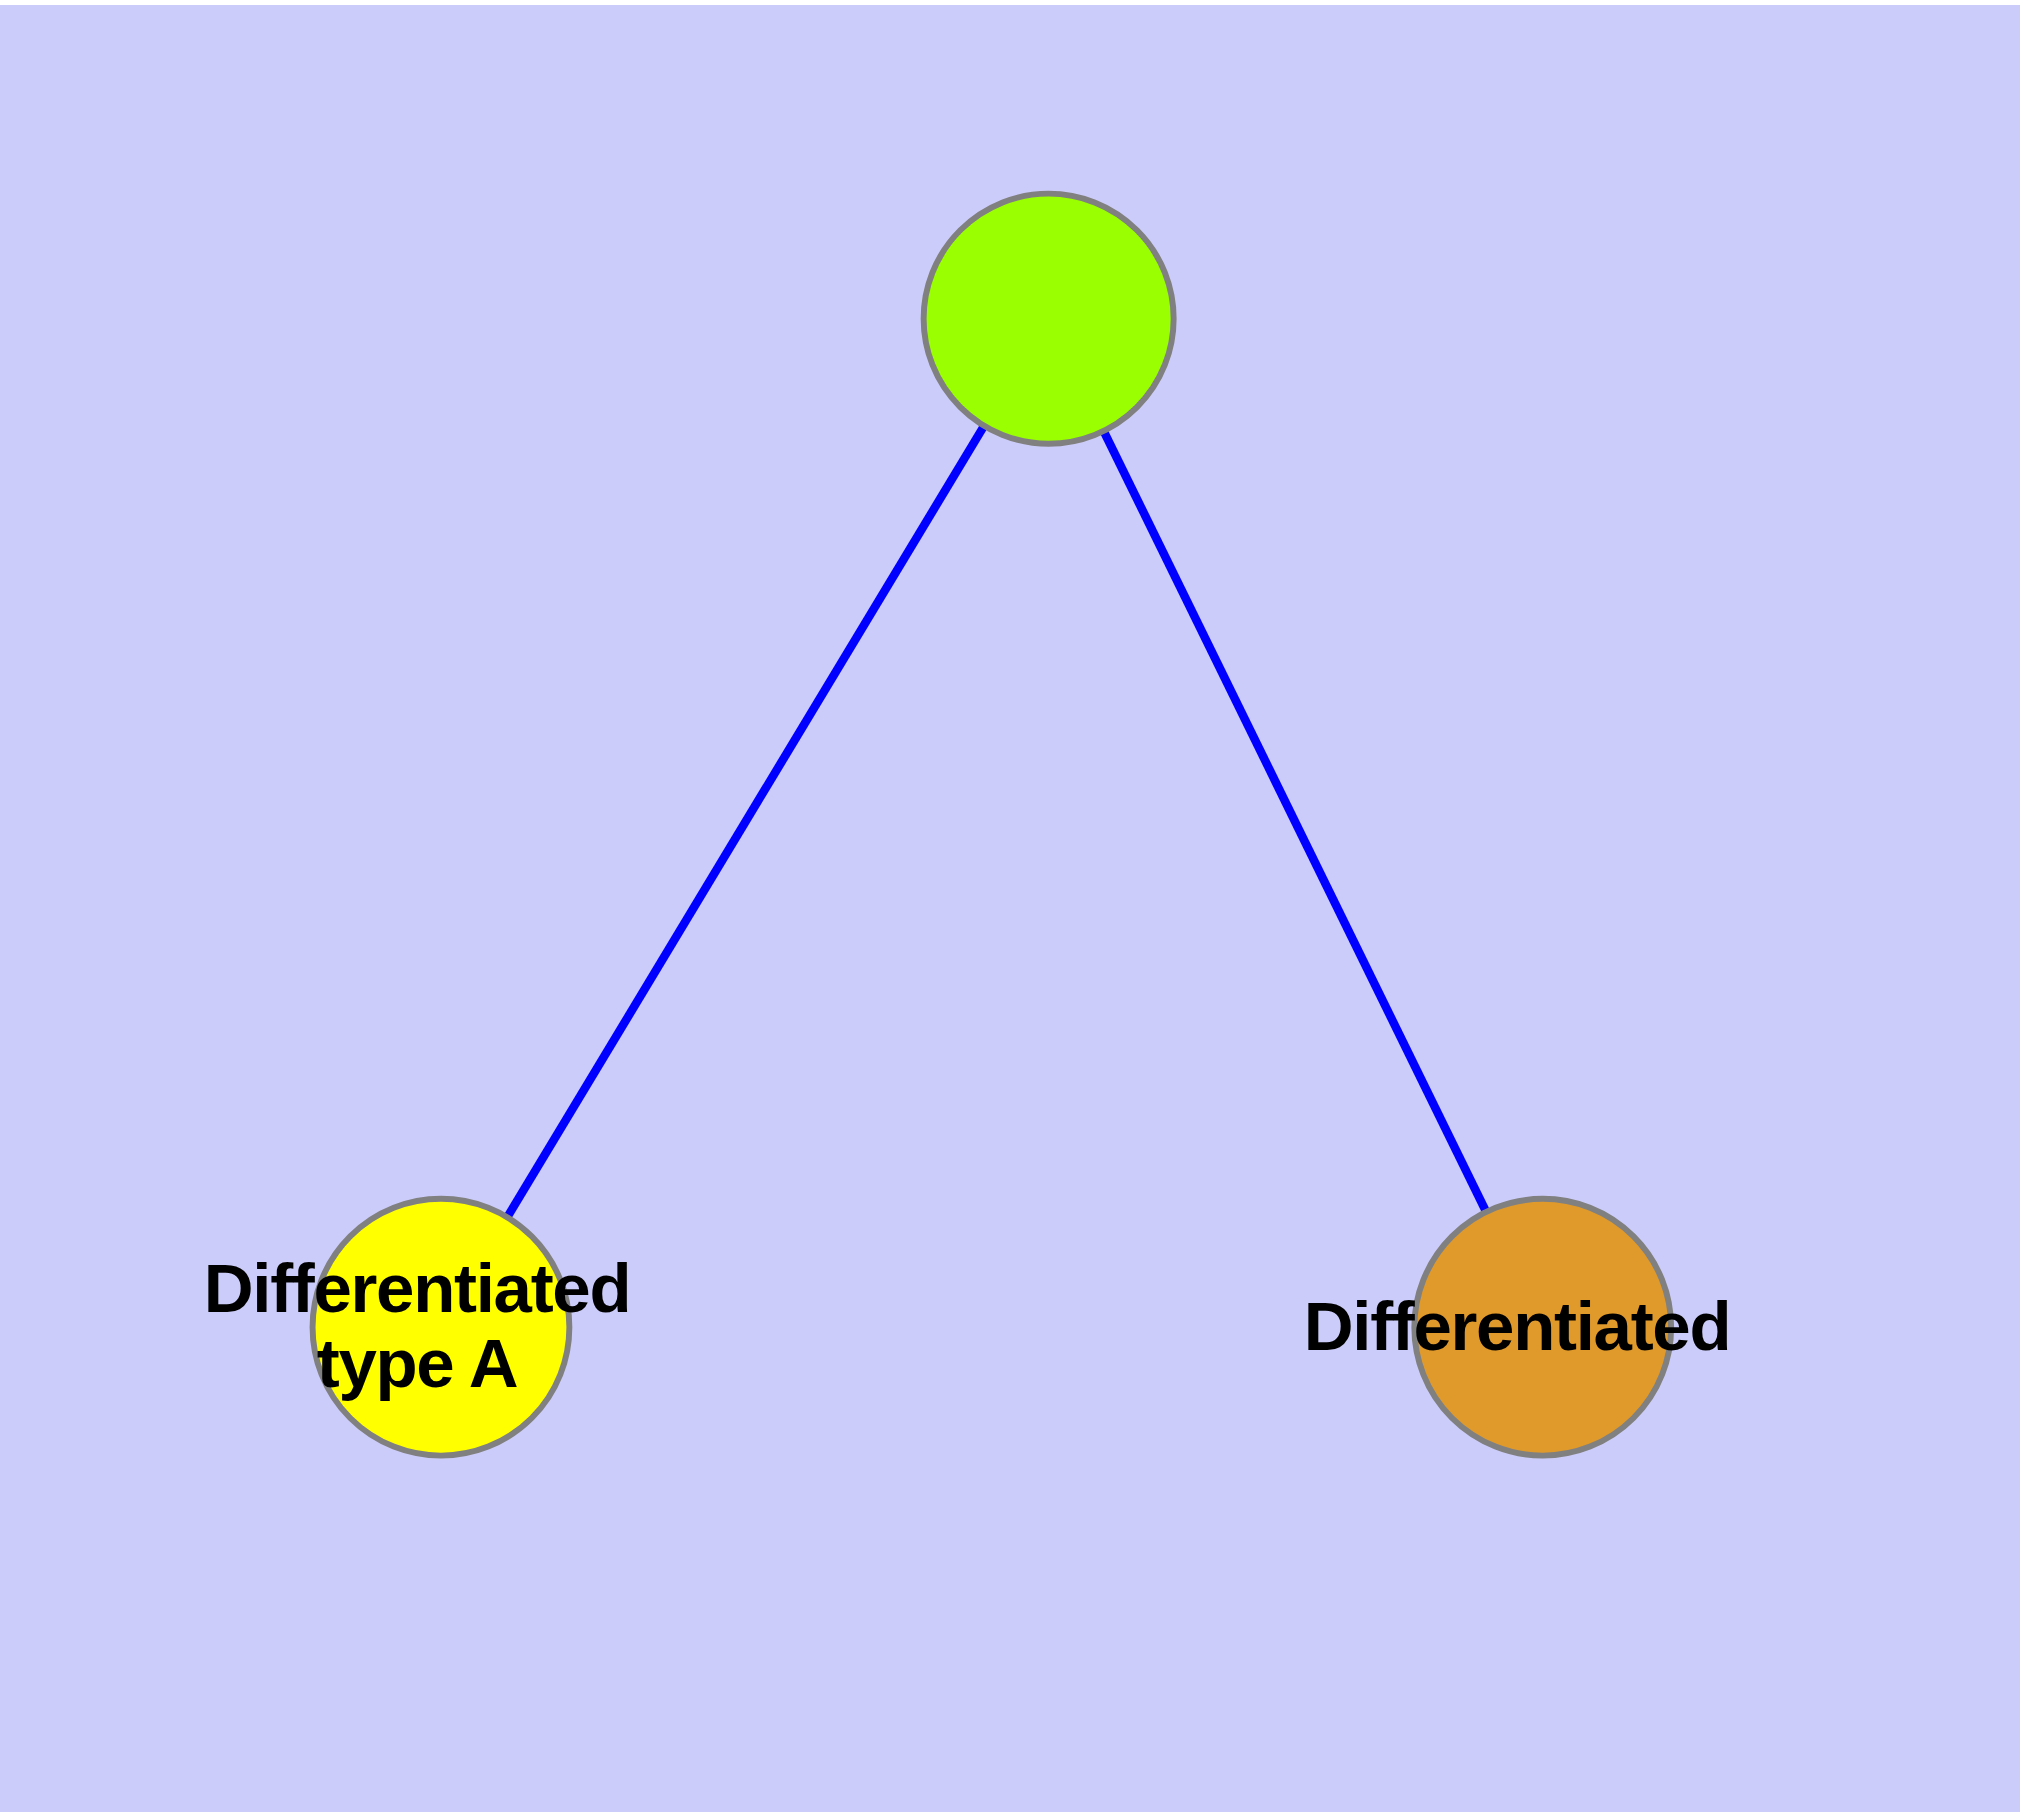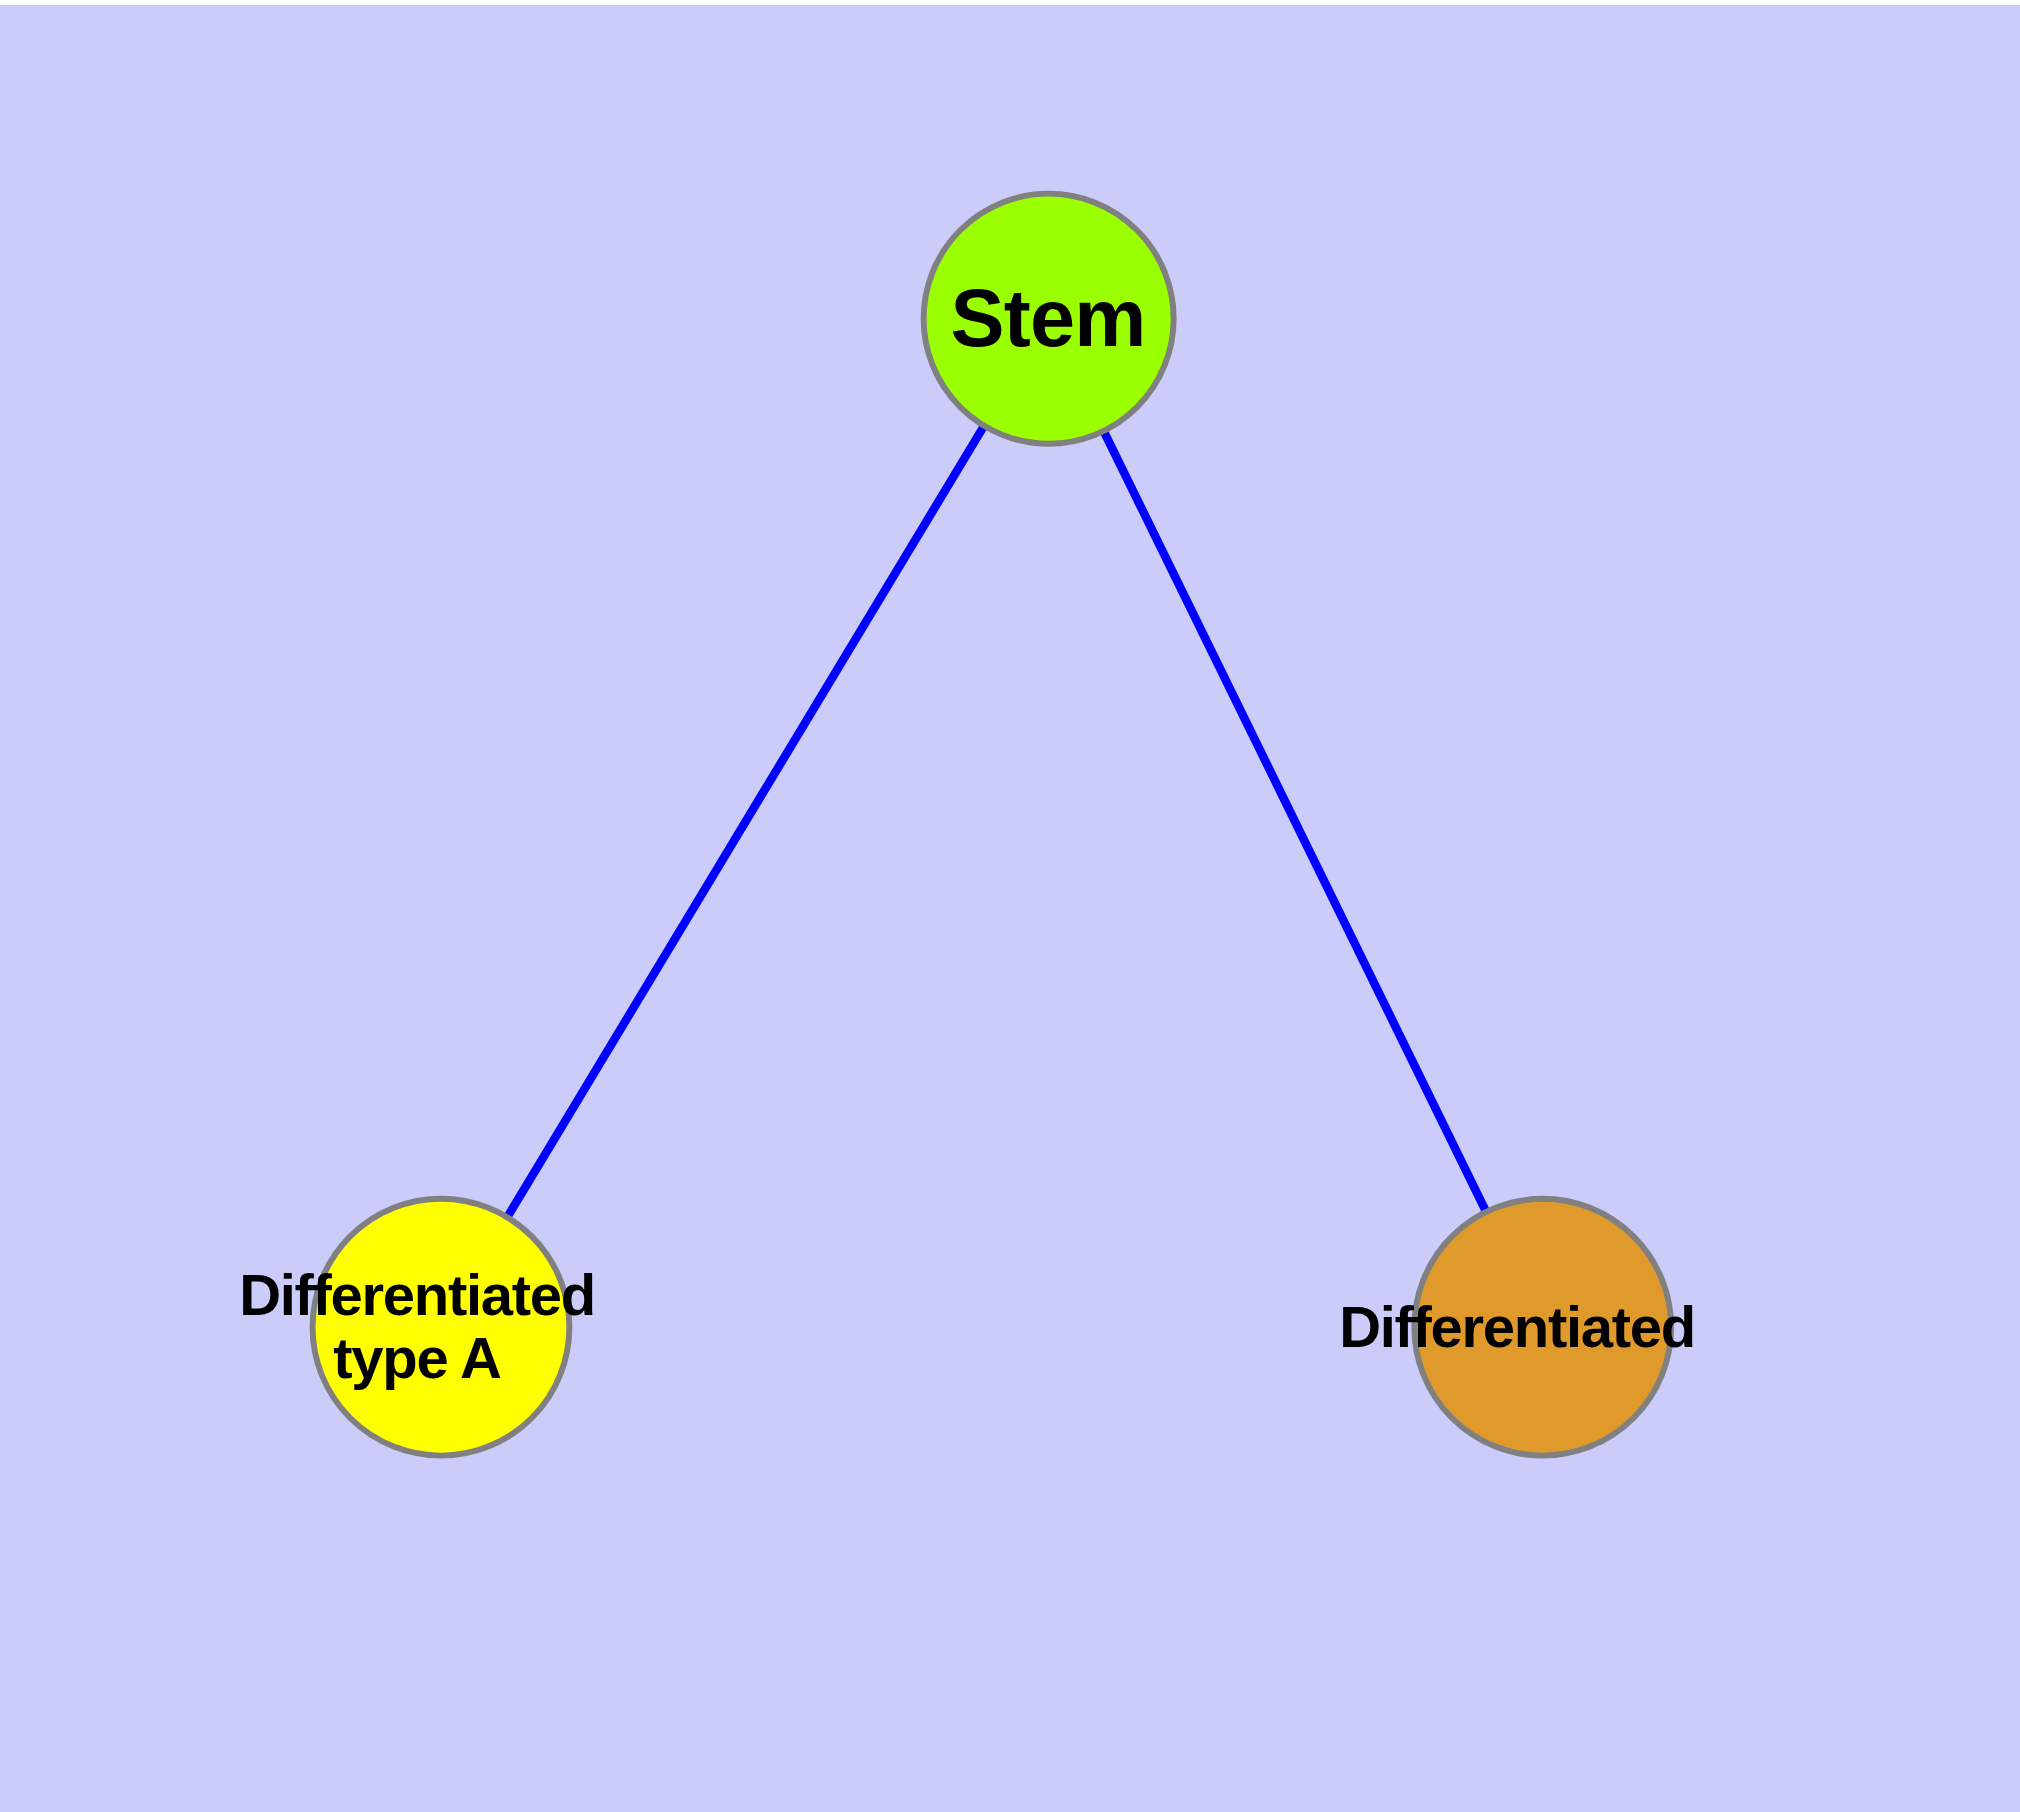--- a/index.html
+++ b/index.html
@@ -40,21 +40,21 @@
     line-height: 1.08;
     white-space: pre;
     pointer-events: none;
     transform: translate(-50%, -50%);
   }
   .label-stem {
     font-size: 81px;
     letter-spacing: -0.8px;
   }
   .label-leaf {
-    font-size: 58px;
+    font-size: 69px;
     letter-spacing: -1.3px;
     text-align: center;
   }
 </style>
 </head>
 <body>
 
 <div id="canvas" style="width: 2021px; height: 1812px; background: rgb(255, 255, 255);">
 
   <div id="plot-area" style="background: rgb(204, 204, 250); width: 2021px;"></div>
@@ -64,20 +64,19 @@
       <line x1="1161.1358541874981" y1="501.9112043471091" x2="597.9284763108012" y2="1436.6626404325614" stroke="#0000FF" stroke-width="10" stroke-linecap="butt"></line>
       <line x1="1301.6732958747994" y1="508.00895727446175" x2="1753.5668865503762" y2="1430.3989622554848" stroke="#0000FF" stroke-width="10" stroke-linecap="butt"></line>
     </g>
     <g>
       <circle cx="1237" cy="376" r="147.5" fill="#9AFF00" stroke="#808080" stroke-width="7"></circle>
       <circle cx="520" cy="1566" r="151.5" fill="#FFFF00" stroke="#808080" stroke-width="7"></circle>
       <circle cx="1820" cy="1566" r="151.5" fill="#E09A2B" stroke="#808080" stroke-width="7"></circle>
     </g>
   </svg>
 
-  <div class="node-label label-stem" style="left: 1048px; top: 319px; color: rgb(0, 0, 0);"><span>Stem</span></div>
 
   <div class="node-label label-leaf" style="left: 417px; top: 1327px; color: rgb(0, 0, 0);"><span>Differentiated</span><br><span>type A</span></div>
 
   <div class="node-label label-leaf" style="left: 1517px; top: 1327px; color: rgb(0, 0, 0);"><span>Differentiated</span><br></div>
 
 </div>
 
 
 </body></html>

